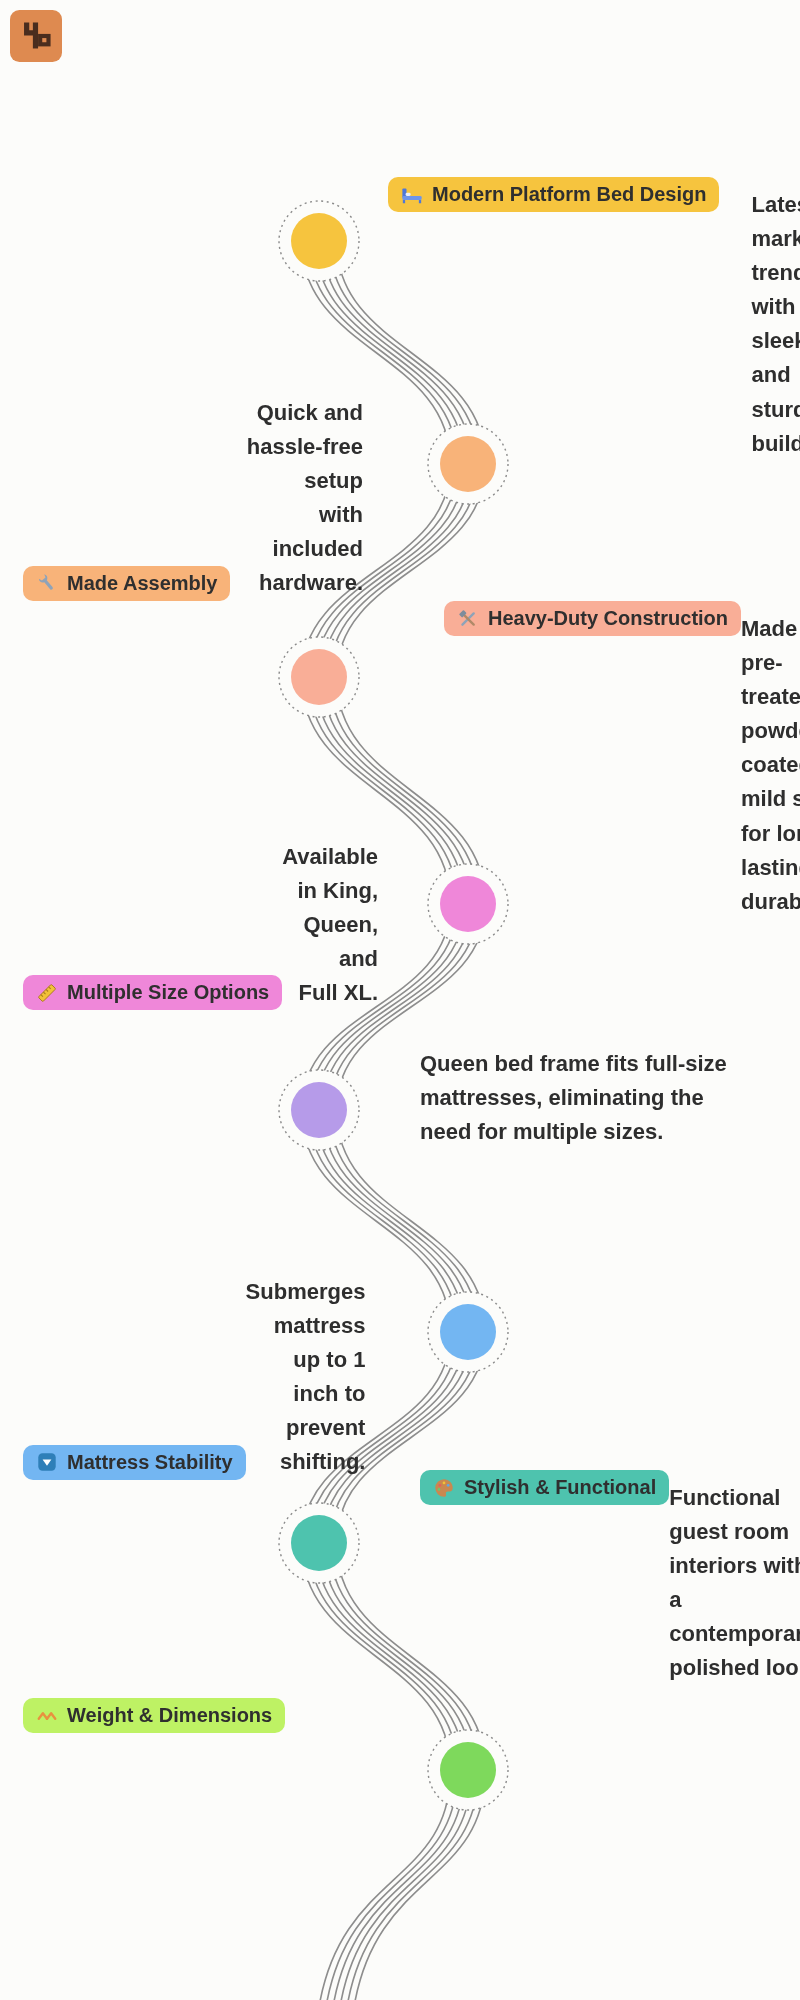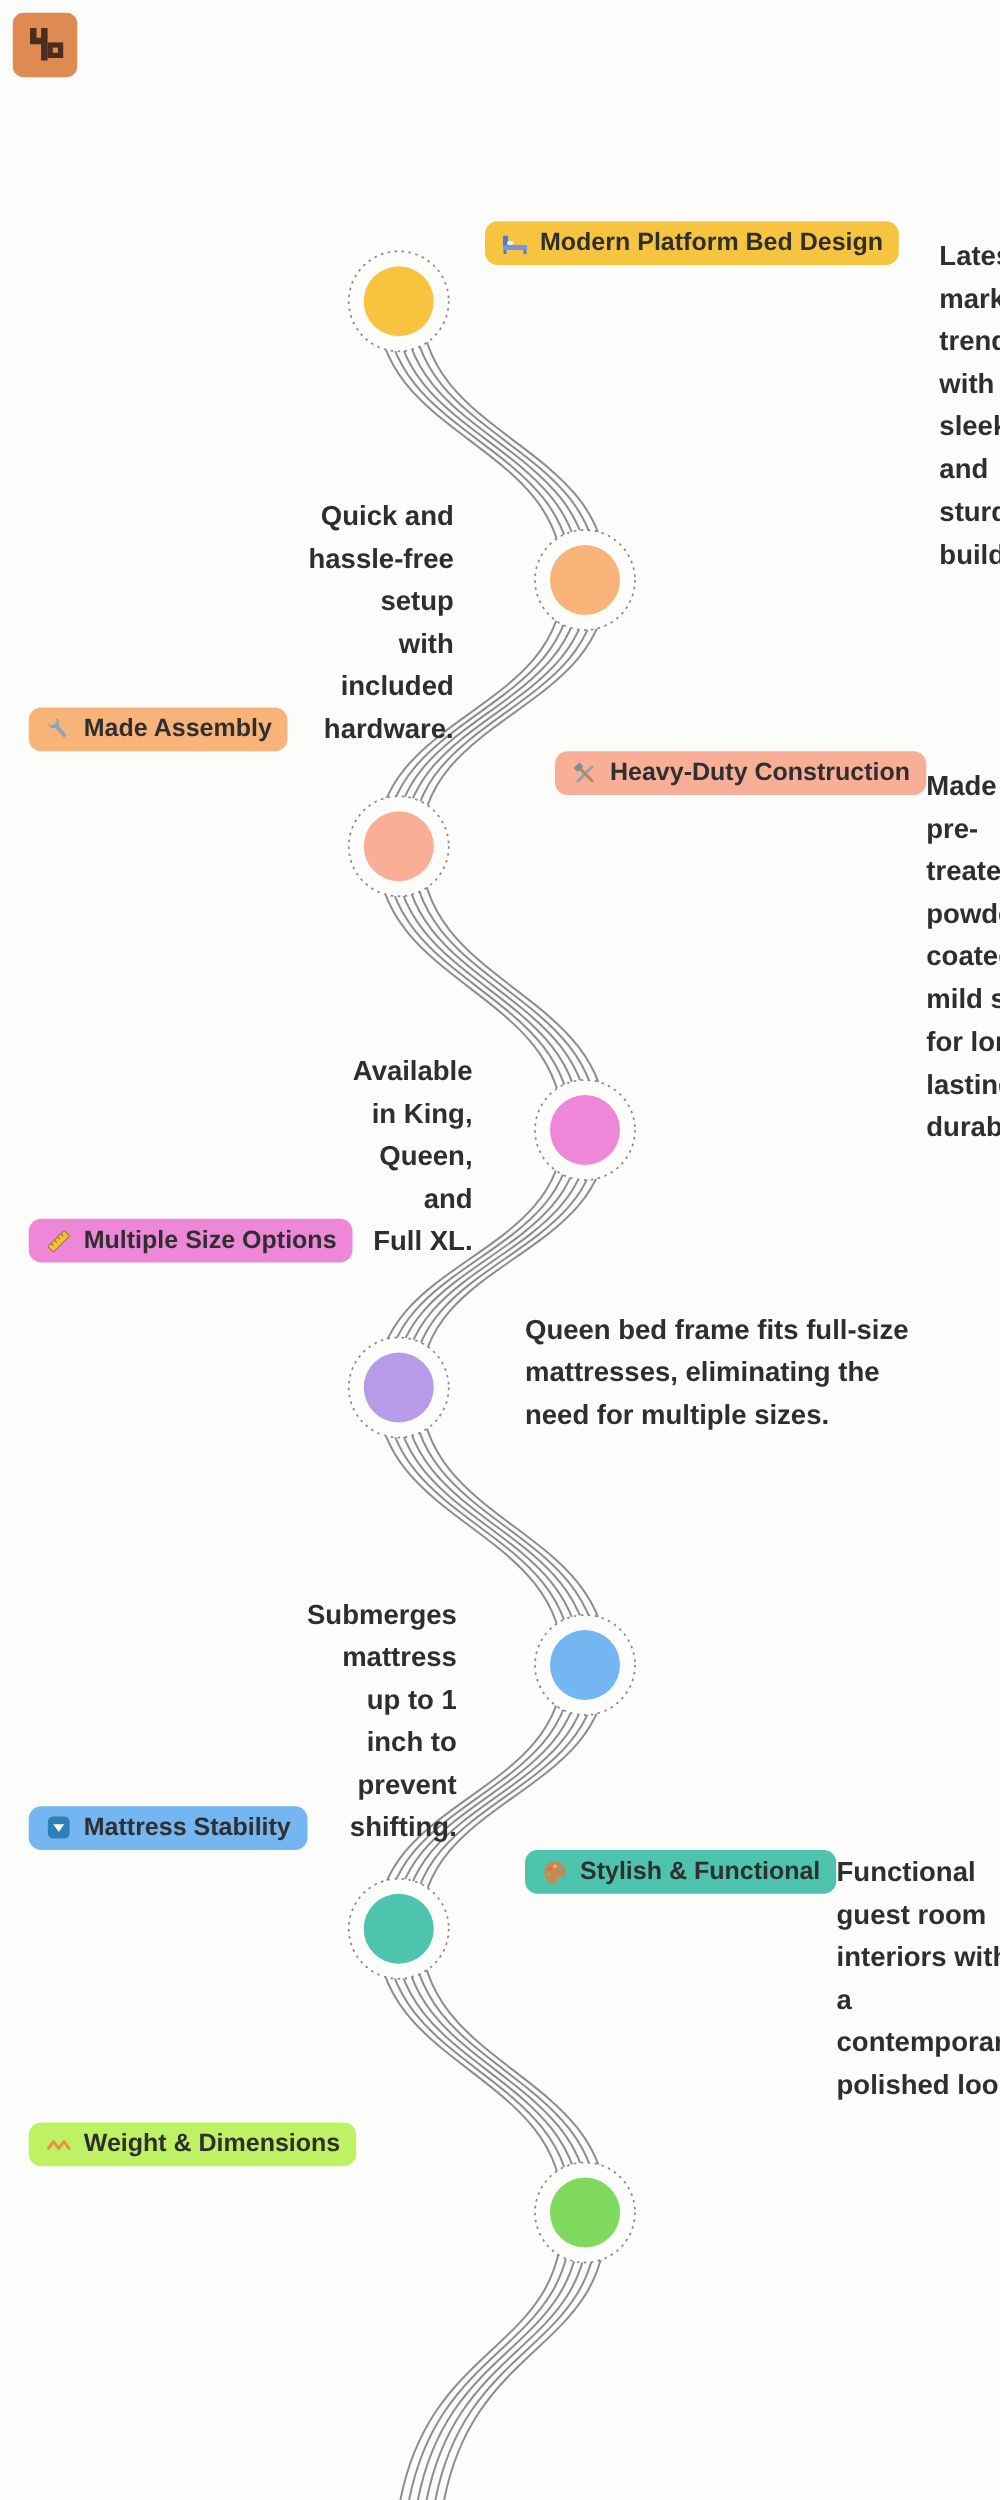--- a/index.html
+++ b/index.html
@@ -230,21 +230,21 @@
           <path d="M7.2 9.2h9.6L12 16z" fill="#FFFFFF"></path>
         </svg>
       </span>
       <span>Mattress Stability</span>
     </div>
     <div class="desc">Submerges mattress up to 1
 inch to prevent shifting.</div>
   </div>
 
   <div class="item item-7 right">
-    <div class="pill" style="background-color: rgb(78, 195, 174); margin-top: 10px;">
+    <div class="pill" style="background-color: rgb(78, 195, 174);">
       <span class="icon">
         <svg viewBox="0 0 24 24">
           <path d="M12 2.5a9.5 9.5 0 1 0 0 19c1.5 0 2.3-.9 2.3-2 0-.7-.3-1.1-.3-1.8 0-1.1.9-2 2-2h2.3c2 0 3.2-1.6 3.2-3.7C21.5 6.3 17.2 2.5 12 2.5z" fill="#C98850"></path>
           <circle cx="7.5" cy="9" r="1.5" fill="#E85D5D"></circle>
           <circle cx="12" cy="6.5" r="1.5" fill="#F2C137"></circle>
           <circle cx="16.5" cy="9" r="1.5" fill="#5DA9E8"></circle>
           <circle cx="6.5" cy="13.5" r="1.5" fill="#6FC46F"></circle>
         </svg>
       </span>
       <span>Stylish &amp; Functional</span>

